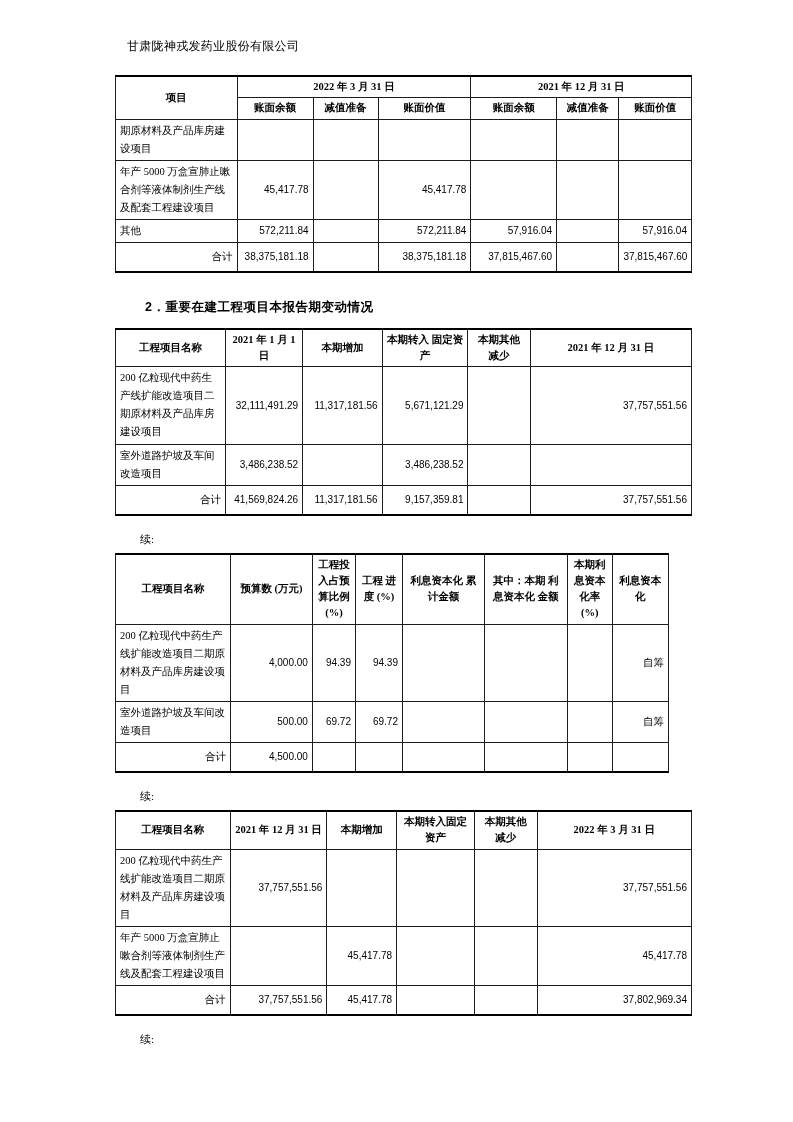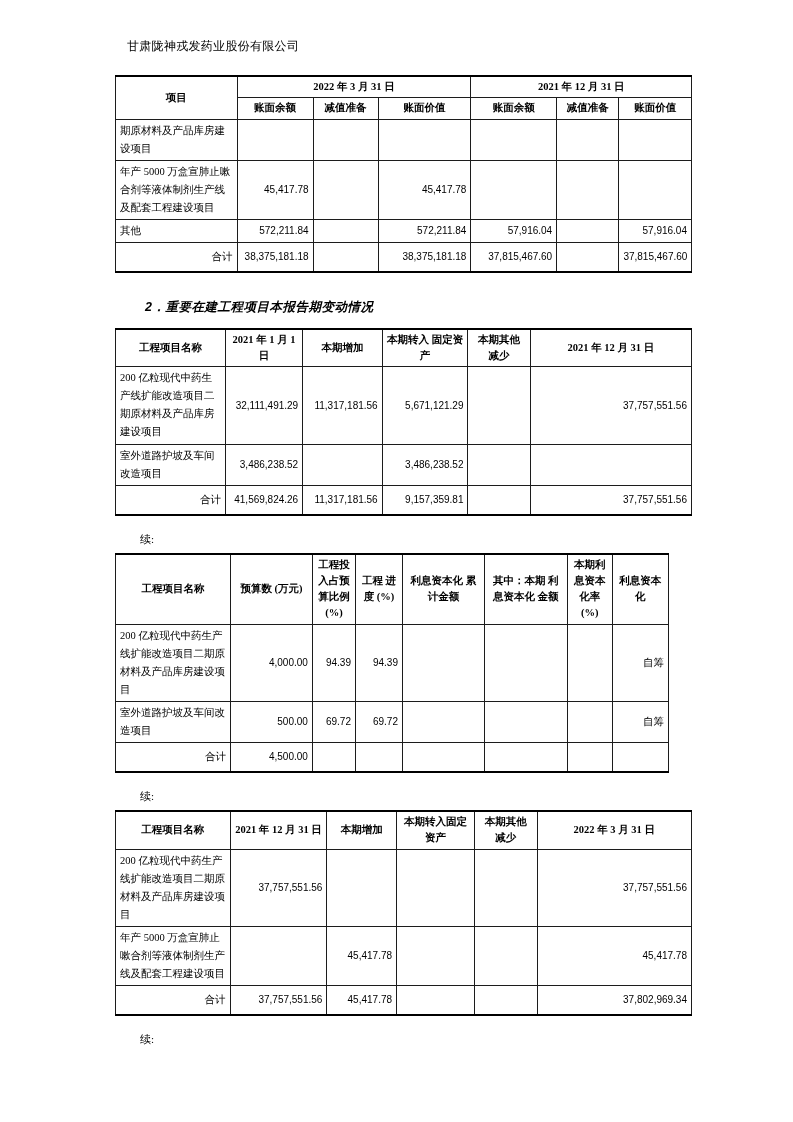--- a/index.html
+++ b/index.html
@@ -25,21 +25,20 @@
   .fin-table td { line-height:1.72; vertical-align:middle; min-height:20px; }
   .fin-table td:empty::after { content:"\00a0"; }
   .al-left  { text-align:left; }
   .al-right { text-align:right; font-family:"Liberation Sans","DejaVu Sans",sans-serif; font-size:10px; }
   .al-center{ text-align:right; }
   .total-row td { height:24px; }
   .section-heading {
     margin:26px 0 0 30px; font-size:12.5px; font-weight:bold;
     font-family:"Liberation Sans","DejaVu Sans",sans-serif;
     letter-spacing:0.5px;
-    font-style:italic;
   }
   .continued { margin:16px 0 0 25px; font-size:11px; }
 </style>
 </head>
 <body>
 
 <div class="page">
 
   <div class="doc-header">
     <div>甘肃陇神戎发药业股份有限公司</div>

